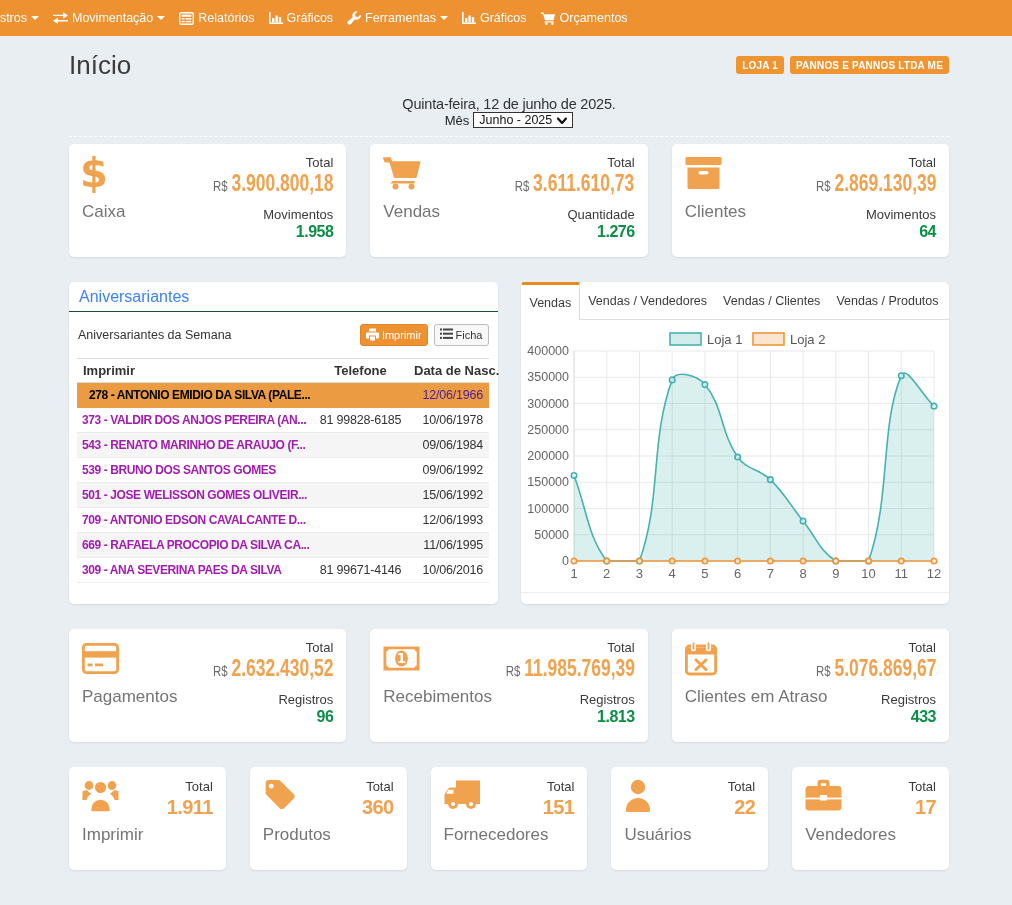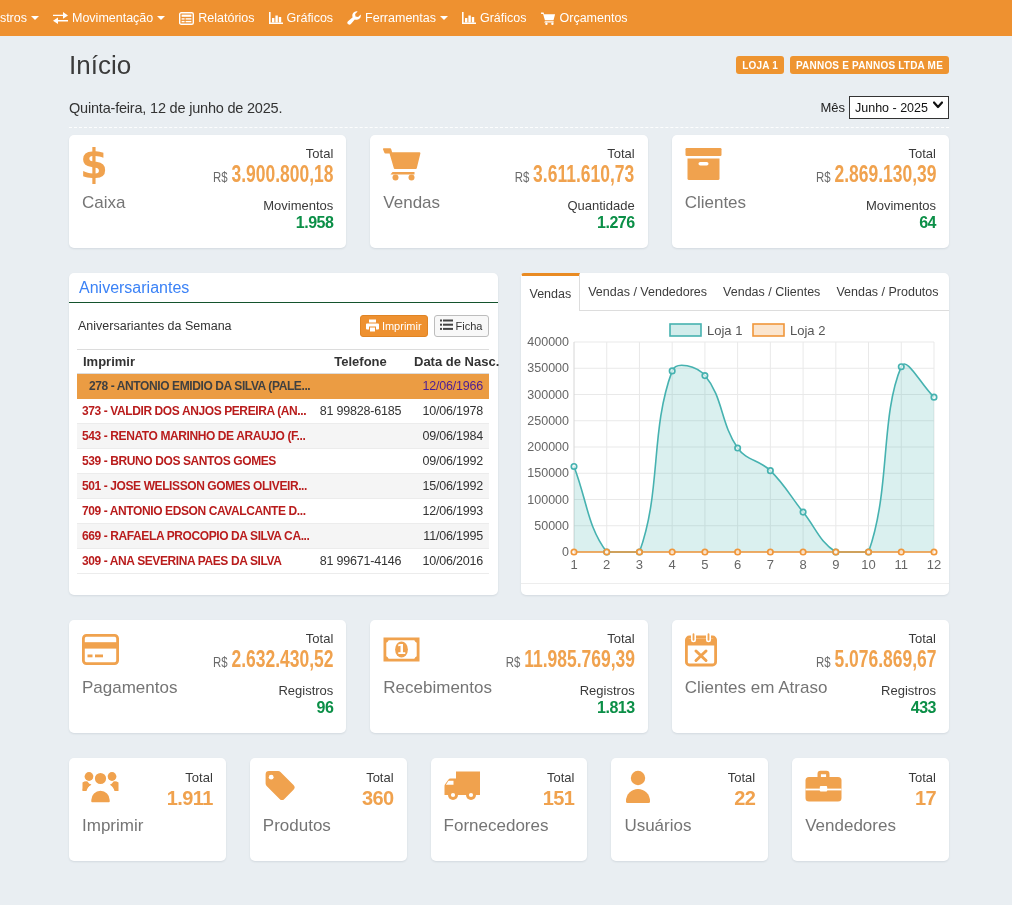--- a/index.html
+++ b/index.html
@@ -60,28 +60,29 @@
     font-weight: 700;
     padding: 4px 6px 3px;
     border-radius: 3px;
     letter-spacing: 0.2px;
   }
   .date-row {
     display: flex;
     justify-content: space-between;
     align-items: center;
     margin-top: 14px;
+    flex-direction: column;
   }
   .date-text { font-size: 14.5px; color: #333; letter-spacing: -0.2px; }
   .month-picker { display: flex; align-items: center; font-size: 13px; }
   .month-picker .mlabel { color: #222; margin-right: 4px; }
   .select {
     position: relative;
     width: 100px;
-    height: 23px;
+    height: 16px;
     border: 1px solid #333;
     background: #fff;
     display: flex;
     align-items: center;
     padding: 0 18px 0 5px;
     font-size: 12.5px;
     color: #111;
     cursor: pointer;
   }
   .select .chev { position: absolute; right: 5px; top: 4px; } .select .chev svg { display: block; }
@@ -173,27 +174,27 @@
     font-size: 12.5px;
     letter-spacing: -0.2px;
     color: #333;
     padding: 3px 6px;
     border-bottom: 1px solid #ececec;
     height: 25px;
     white-space: nowrap;
     overflow: hidden;
   }
   table.bd td.cname, table.bd th.cl { width: 236px; }
-  table.bd td.cname { font-weight: 700; font-size: 12px; letter-spacing: -0.4px; color: #b91c1c; padding-left: 5px; }
+  table.bd td.cname { font-weight: 700; font-size: 12px; letter-spacing: -0.4px; color: #a21caf; padding-left: 5px; }
   table.bd th.c, table.bd td.c { text-align: center; width: 95px; }
   table.bd th.r2, table.bd td.r2 { width: 81px; }
   table.bd th.r, table.bd td.r { text-align: right; }
   table.bd tr.striped td { background: #f5f5f5; }
   table.bd tr.hl td { background: #eb9c43; color: #4c1d95; border-bottom-color: #eb9c43; }
-  table.bd tr.hl td.cname { color: #404040; padding-left: 12px; }
+  table.bd tr.hl td.cname { color: #000000; padding-left: 12px; }
   
   .tabs {
     display: flex;
     border-bottom: 1px solid #ddd;
     height: 38px;
   }
   .tab {
     font-size: 12.5px;
     color: #3c3c3c;
     padding: 0 8px;

